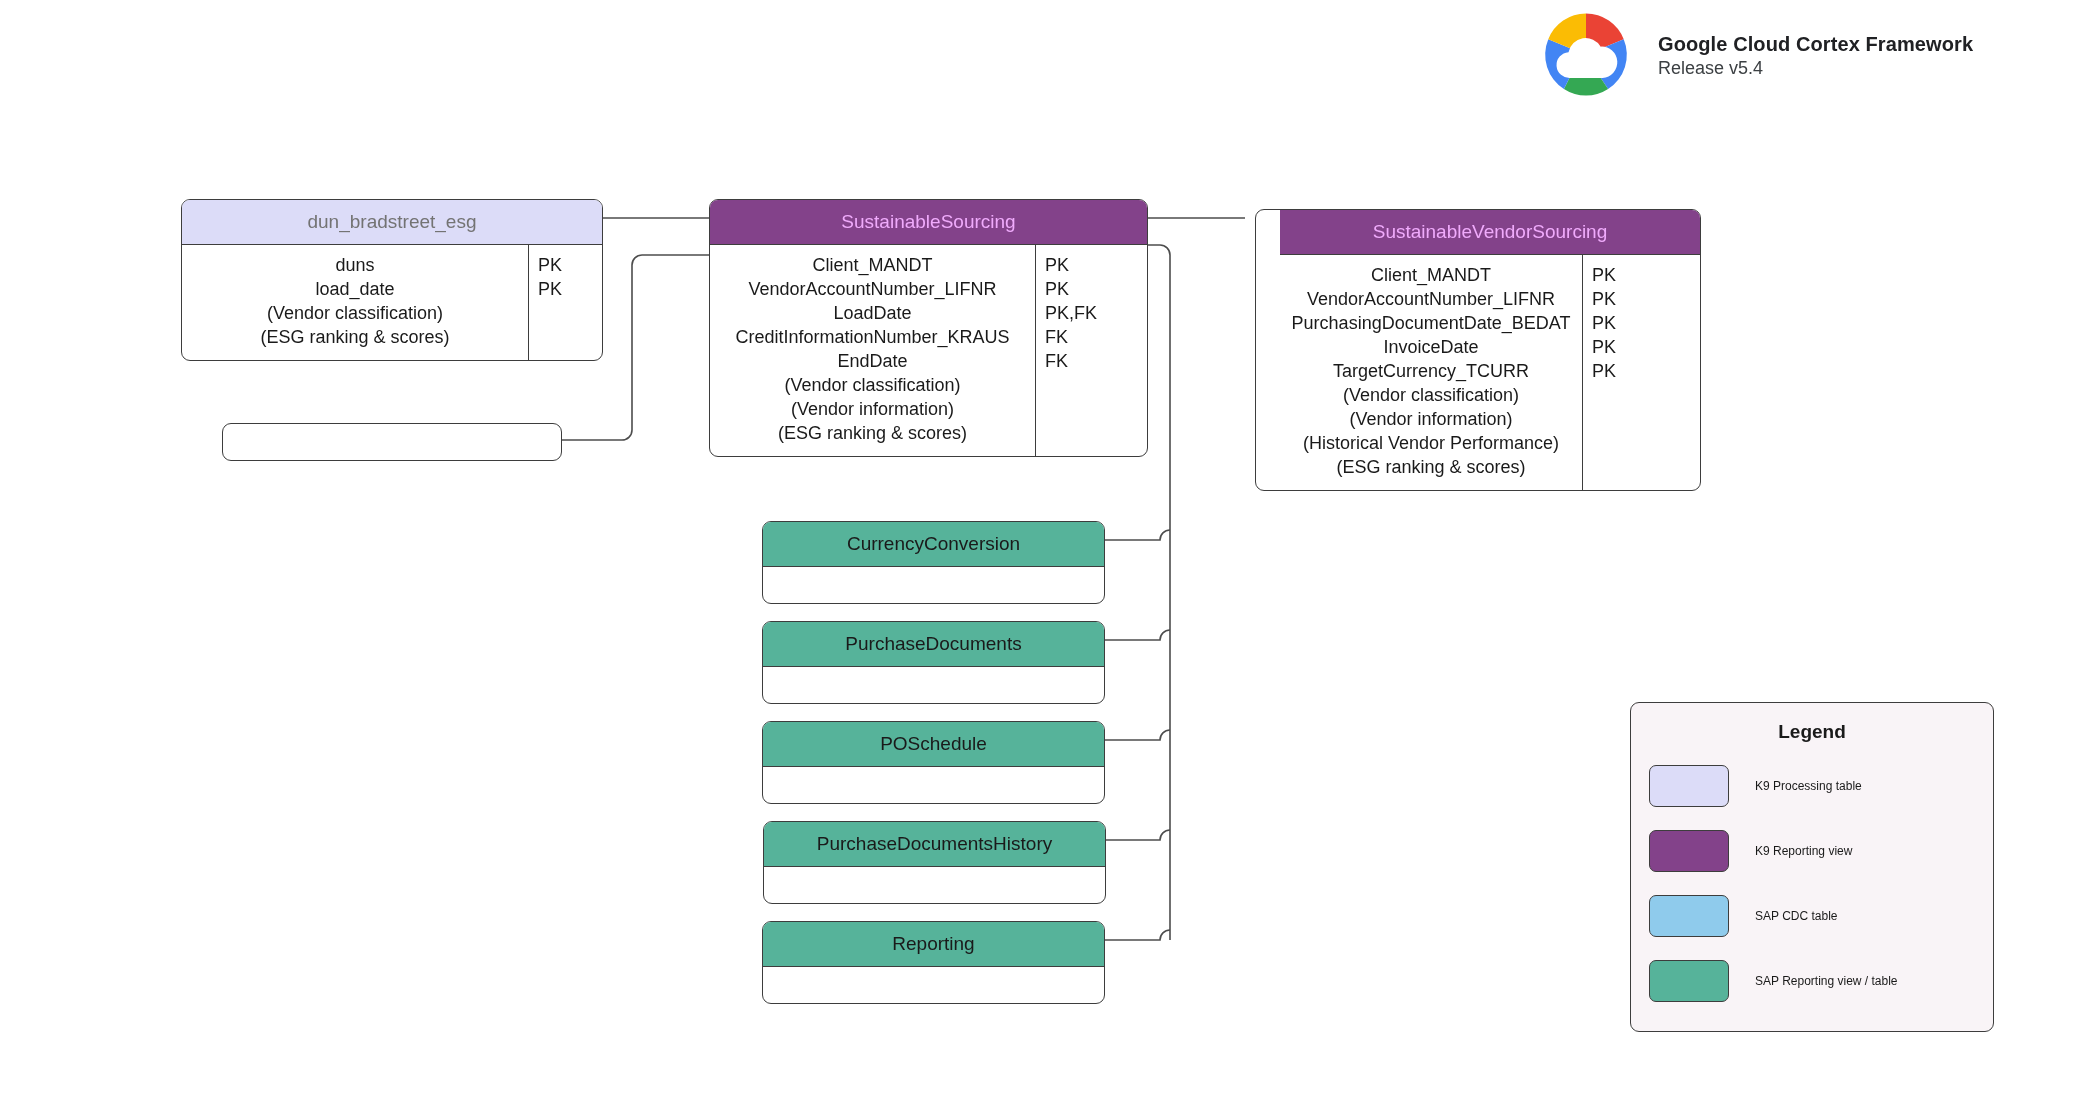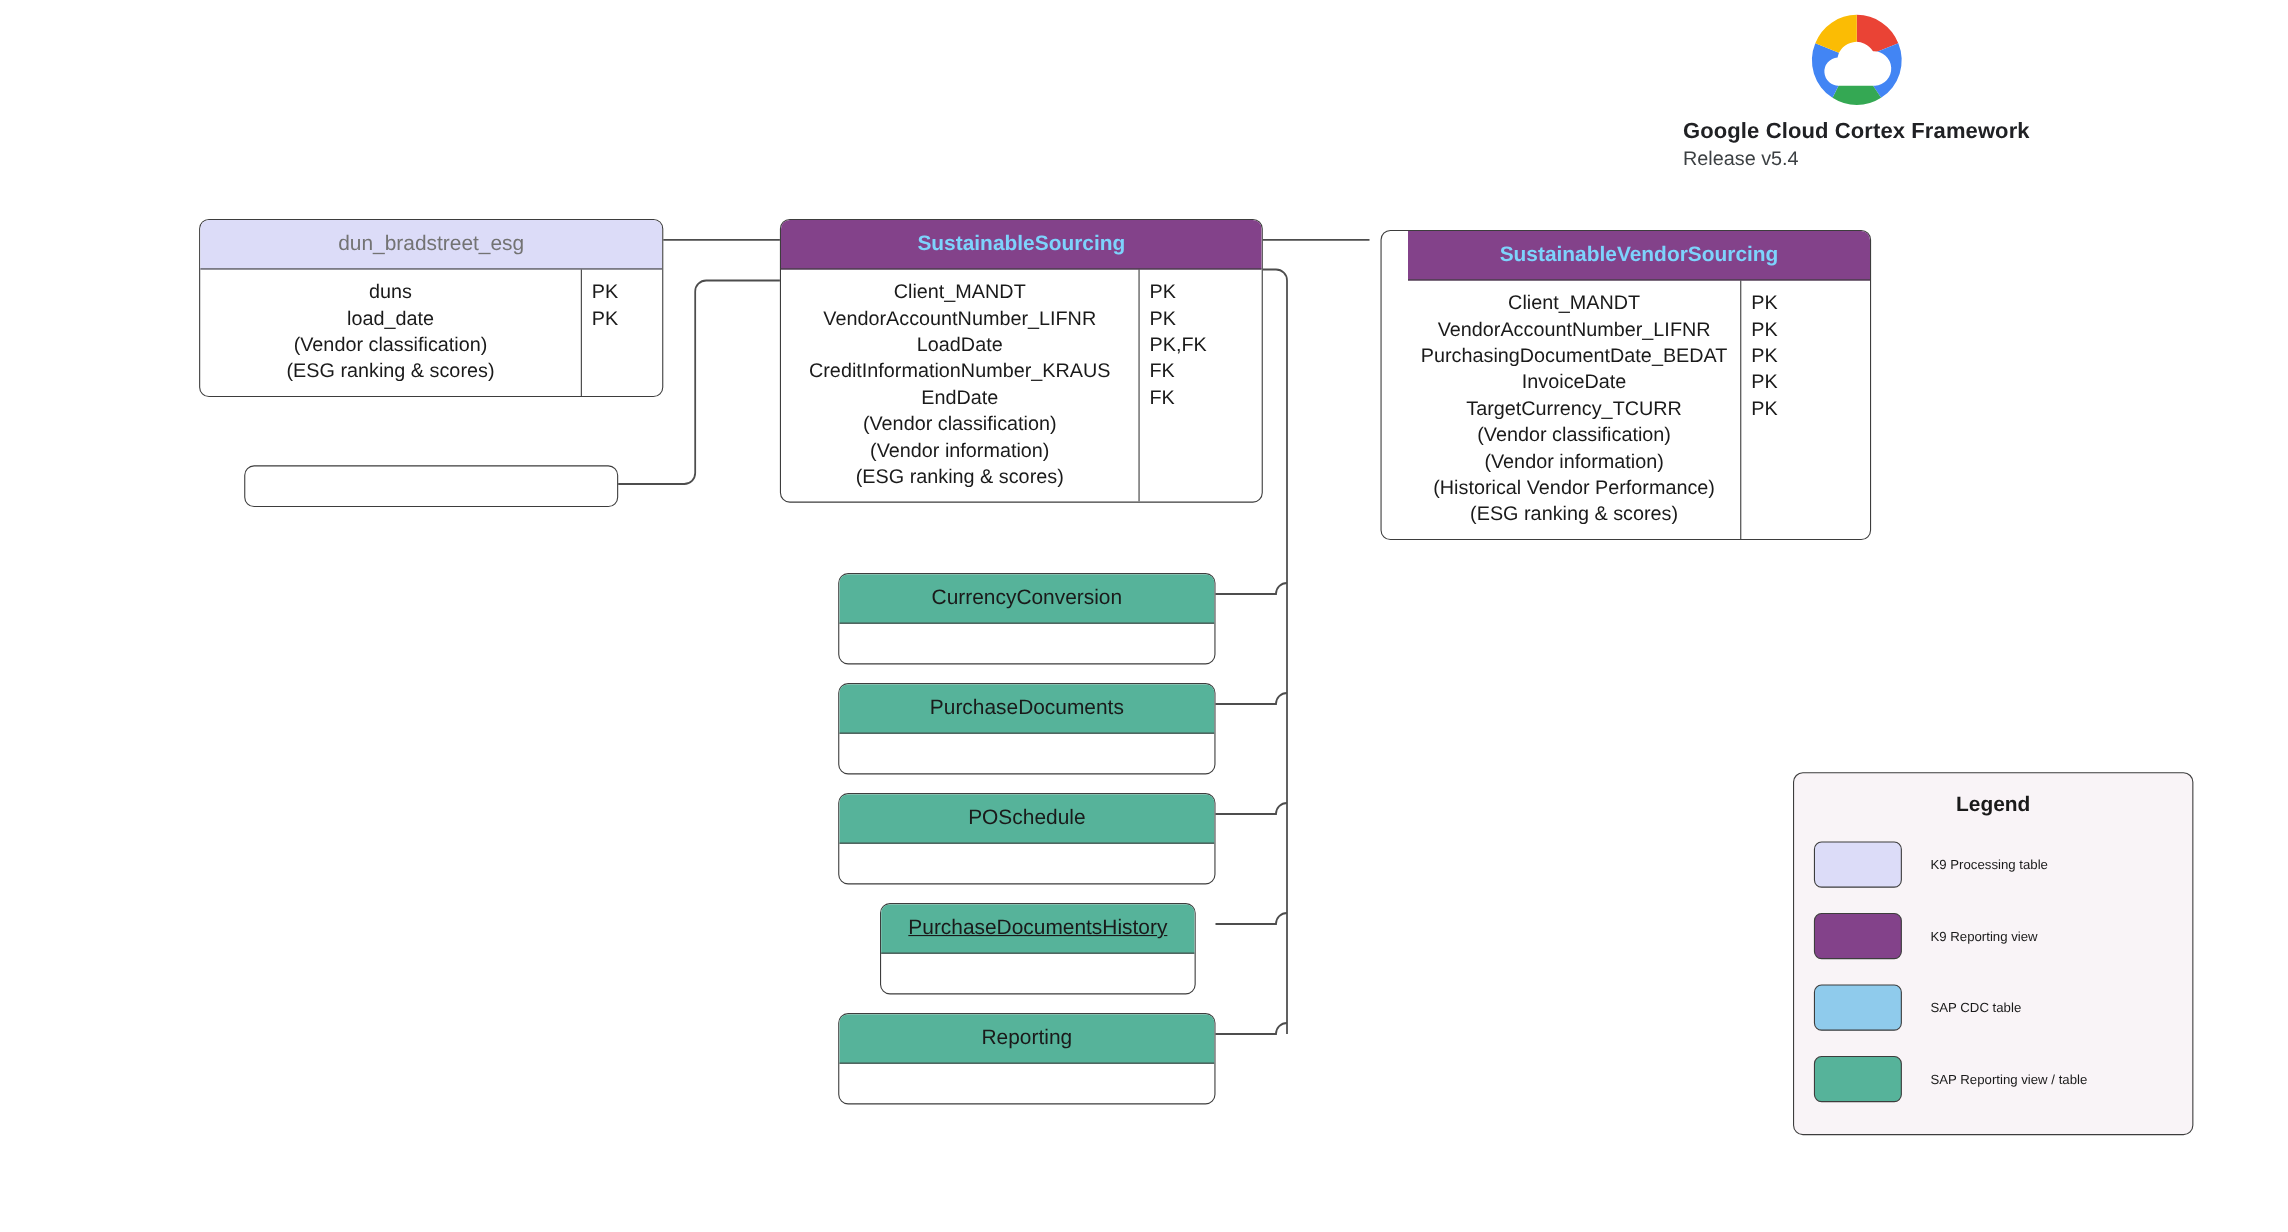--- a/index.html
+++ b/index.html
@@ -21,22 +21,21 @@
     background: #ffffff;
   }
 
   
   #brand {
     position: absolute;
     left: 1530px;
     top: 8px;
     display: flex;
     align-items: center;
-    gap: 3px;
-    flex-direction: column;
+    gap: 16px;
   }
   #brand-logo { width: 112px; height: 92px; display:block; flex: none; }
   #brand-text { line-height: 1.28; padding-top: 4px; }
   #brand-title {
     font-size: 20px;
     font-weight: bold;
     color: #202124;
     letter-spacing: 0.1px;
   }
   #brand-release {
@@ -94,21 +93,21 @@
     height: 24px;
     display: flex;
     align-items: center;
     white-space: nowrap;
   }
   .field-row { justify-content: center; }
   .key-row   { justify-content: flex-start; }
 
   
   .t-k9proc  .entity-title { background: #dcdcf8; color: #737373; }
-  .t-k9view  .entity-title { background: #83428a; color: #7dd3fc; font-weight: bold; }
+  .t-k9view  .entity-title { background: #83428a; color: #f0abfc; }
   .t-sapcdc  .entity-title { background: #8fcbec; color: #1a1a1a; }
   .t-sapview .entity-title { background: #56b39a; color: #1a1a1a; }
 
   
   .stub .entity-body { height: 36px; }
 
   
   #legend {
     position: absolute;
     left: 1630px;
@@ -267,21 +266,21 @@
   <div class="entity t-sapview stub" style="left:762px; top:621px; width:343px;">
     <div class="entity-title">PurchaseDocuments</div>
     <div class="entity-body"></div>
   </div>
 
   <div class="entity t-sapview stub" style="left:762px; top:721px; width:343px;">
     <div class="entity-title">POSchedule</div>
     <div class="entity-body"></div>
   </div>
 
-  <div class="entity t-sapview stub" style="left:800px; top:821px; width:287px;text-decoration:underline;">
+  <div class="entity t-sapview stub" style="left:763px; top:821px; width:343px;">
     <div class="entity-title">PurchaseDocumentsHistory</div>
     <div class="entity-body"></div>
   </div>
 
   <div class="entity t-sapview stub" style="left:762px; top:921px; width:343px;">
     <div class="entity-title">Reporting</div>
     <div class="entity-body"></div>
   </div>
 
   <div id="legend">

